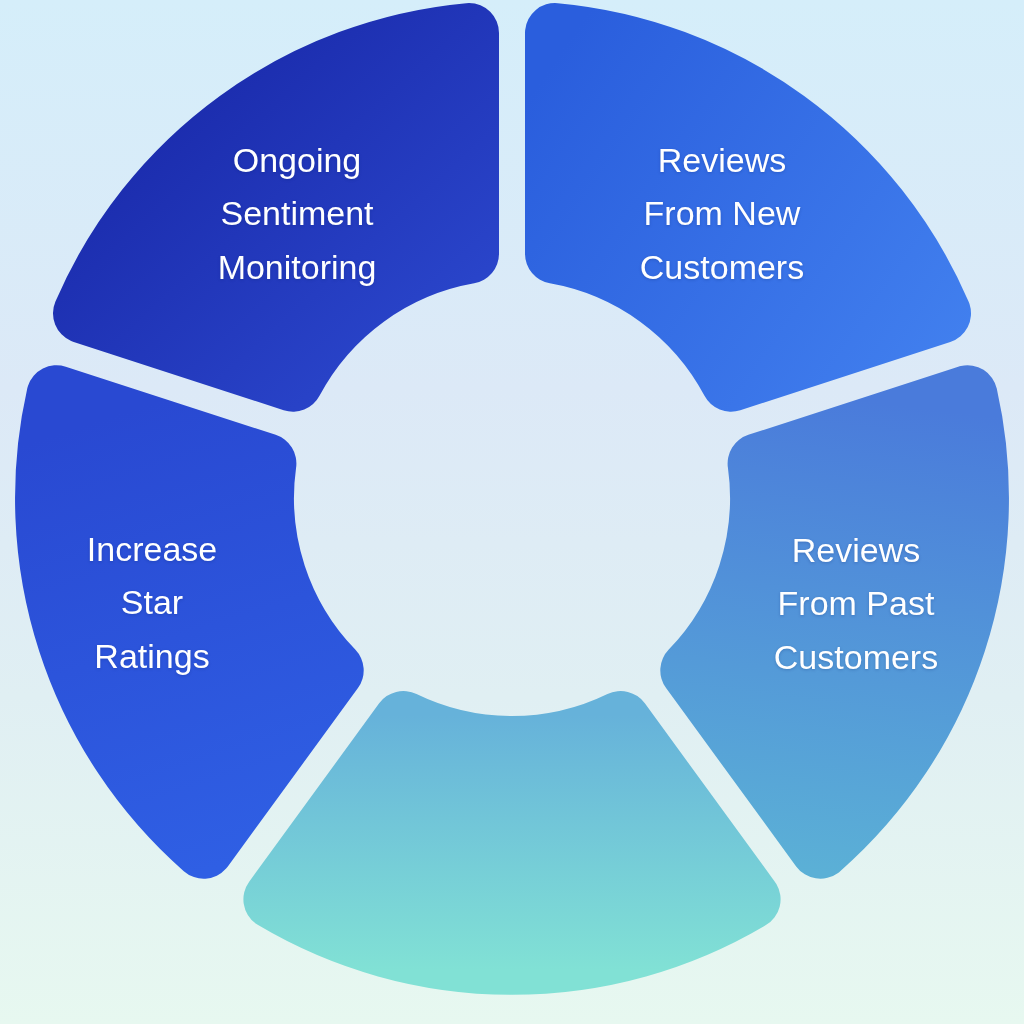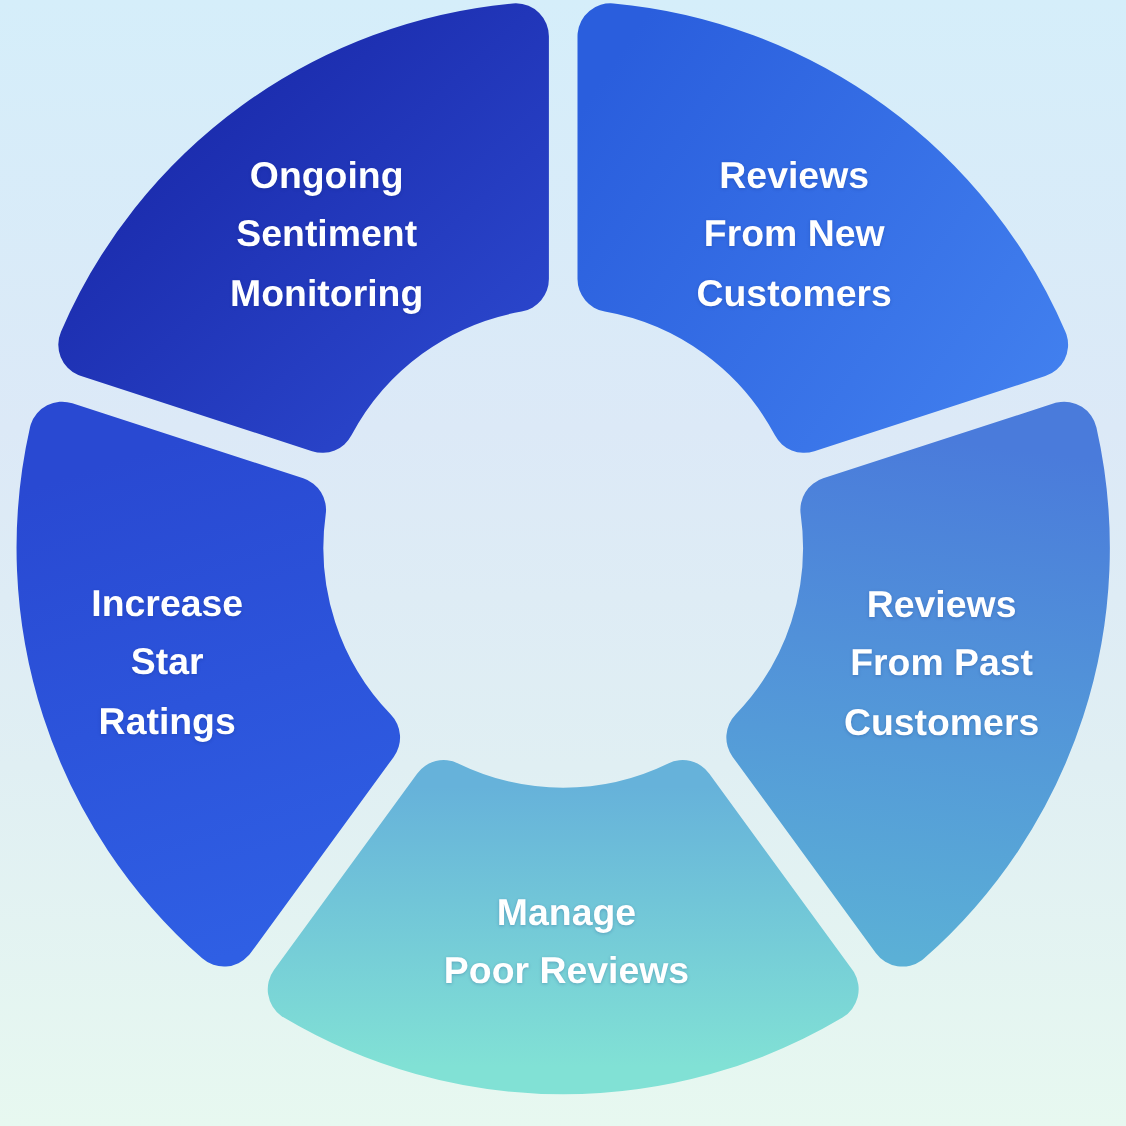--- a/index.html
+++ b/index.html
@@ -18,21 +18,21 @@
     position: absolute;
     left: 0;
     top: 0;
     width: 1024px;
     height: 1024px;
   }
   .seg-label {
     position: absolute;
     transform: translate(-50%, -50%);
     color: #ffffff;
-    font-weight: bold;
+    font-weight: normal;
     font-size: 34px;
     line-height: 1.57;
     text-align: center;
     white-space: pre-line;
     letter-spacing: 0px;
     text-shadow: 0 1px 3px rgba(10, 40, 110, 0.25);
     width: 340px;
     pointer-events: none;
   }
   .seg-label.tl { left: 297px; top: 214px; }
@@ -100,21 +100,19 @@
 Monitoring</div>
 
   <div class="seg-label tr">Reviews
 From New
 Customers</div>
 
   <div class="seg-label r">Reviews
 From Past
 Customers</div>
 
-  <div class="seg-label b">Manage
-Poor Reviews</div>
 
   <div class="seg-label l">Increase
 Star
 Ratings</div>
 
 
 </div>
 
 </body></html>

